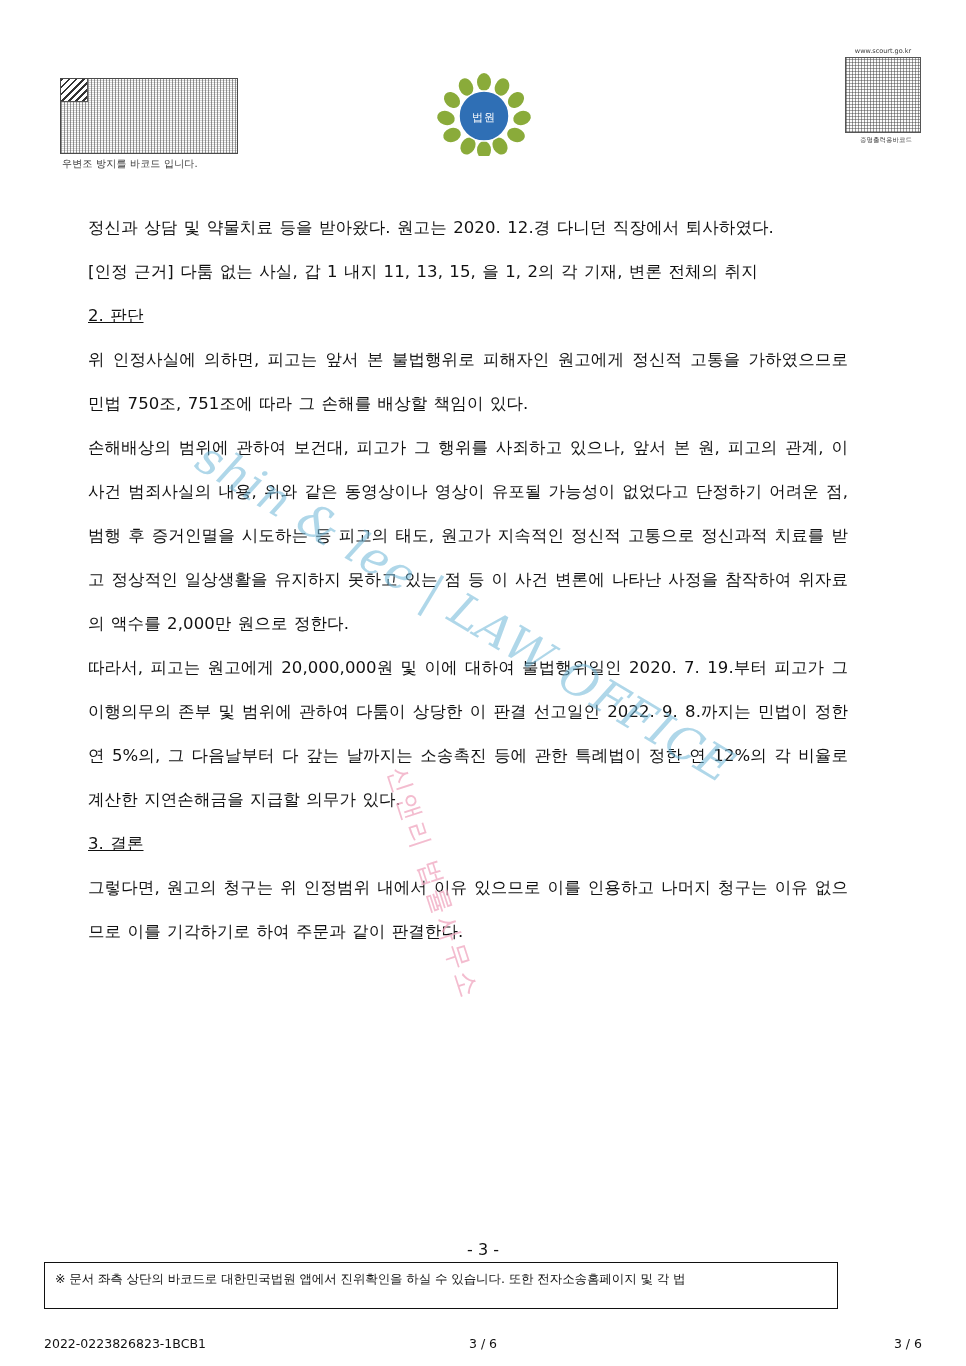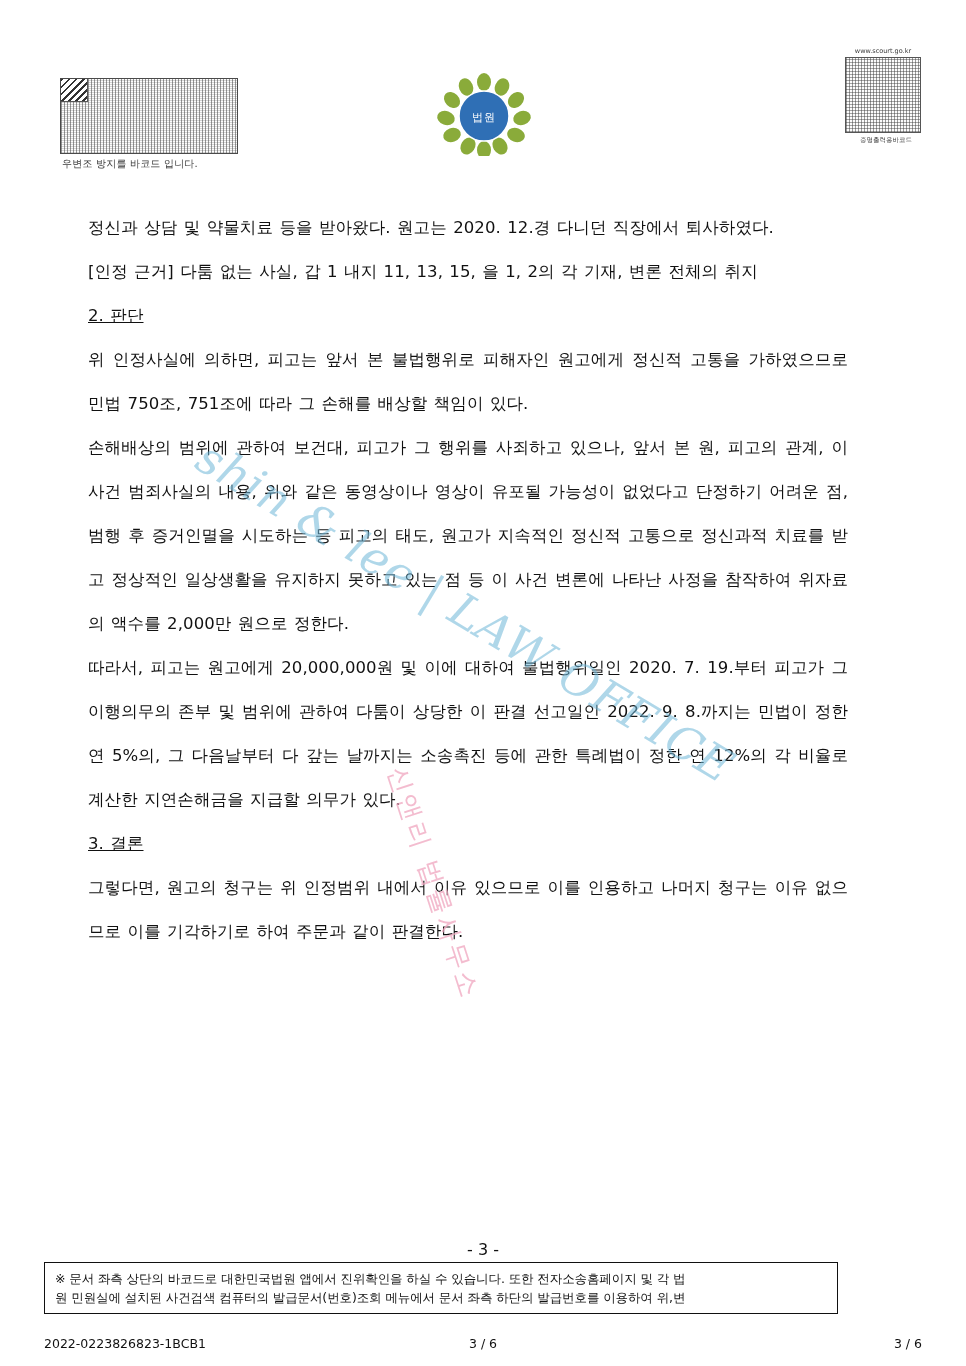--- a/index.html
+++ b/index.html
@@ -188,21 +188,21 @@
     color: #111;
     font-family: "DejaVu Sans", sans-serif;
   }
   .notice-box {
     position: absolute;
     left: 44px;
     top: 1262px;
     width: 794px;
     border: 1px solid #111;
     box-sizing: border-box;
-    padding: 6px 8px 6px 10px;
+    padding: 6px 8px 20px 10px;
   }
   .notice-line {
     font-family: "DejaVu Sans", sans-serif;
     font-size: 12.5px;
     color: #111;
     line-height: 19px;
     letter-spacing: -0.1px;
   }
   .footer-row {
     position: absolute;
@@ -290,21 +290,20 @@
 
   <div class="watermark">
     <div class="wm-text wm-1">shin &amp; lee | LAW OFFICE</div>
     <div class="wm-text wm-2">신앤리 법률사무소</div>
   </div>
 
   <div class="page-number-center">- 3 -</div>
 
   <div class="notice-box">
     <div class="notice-line">※ 문서 좌측 상단의 바코드로 대한민국법원 앱에서 진위확인을 하실 수 있습니다. 또한 전자소송홈페이지 및 각 법</div>
-    <div class="notice-line">원 민원실에 설치된 사건검색 컴퓨터의 발급문서(번호)조회 메뉴에서 문서 좌측 하단의 발급번호를 이용하여 위,변</div>
   </div>
 
   <div class="footer-row">
     <div class="footer-doc-id">2022-0223826823-1BCB1</div>
     <div class="footer-page-mid">3 / 6</div>
     <div class="footer-page-right">3 / 6</div>
   </div>
 
 </div>
 

